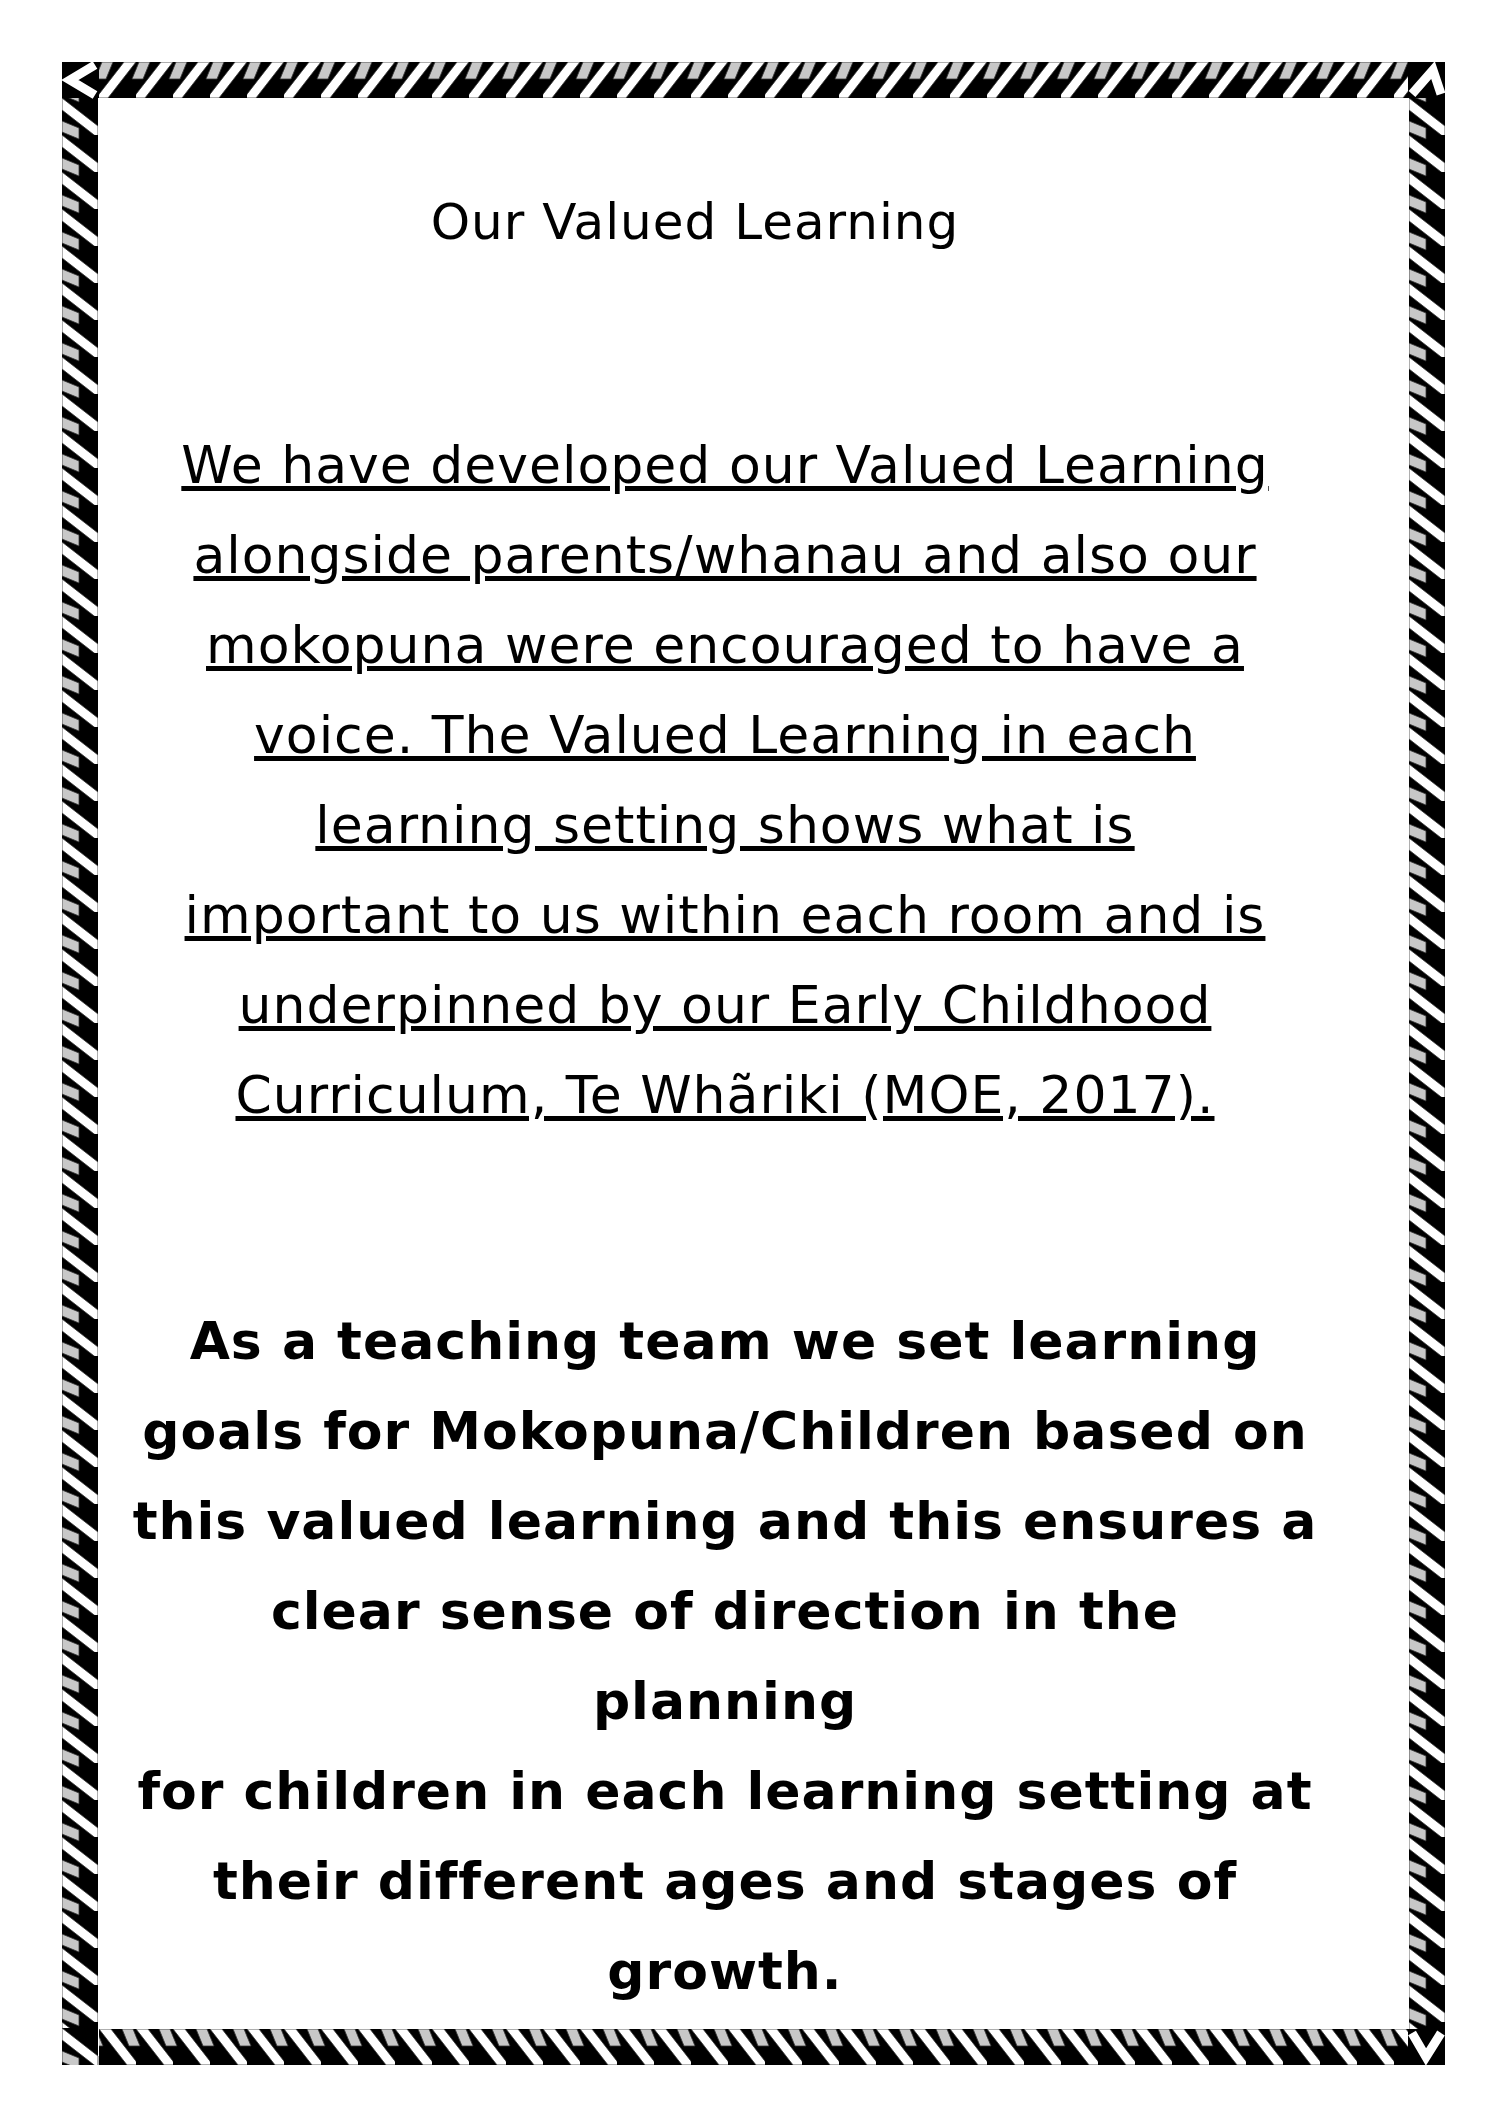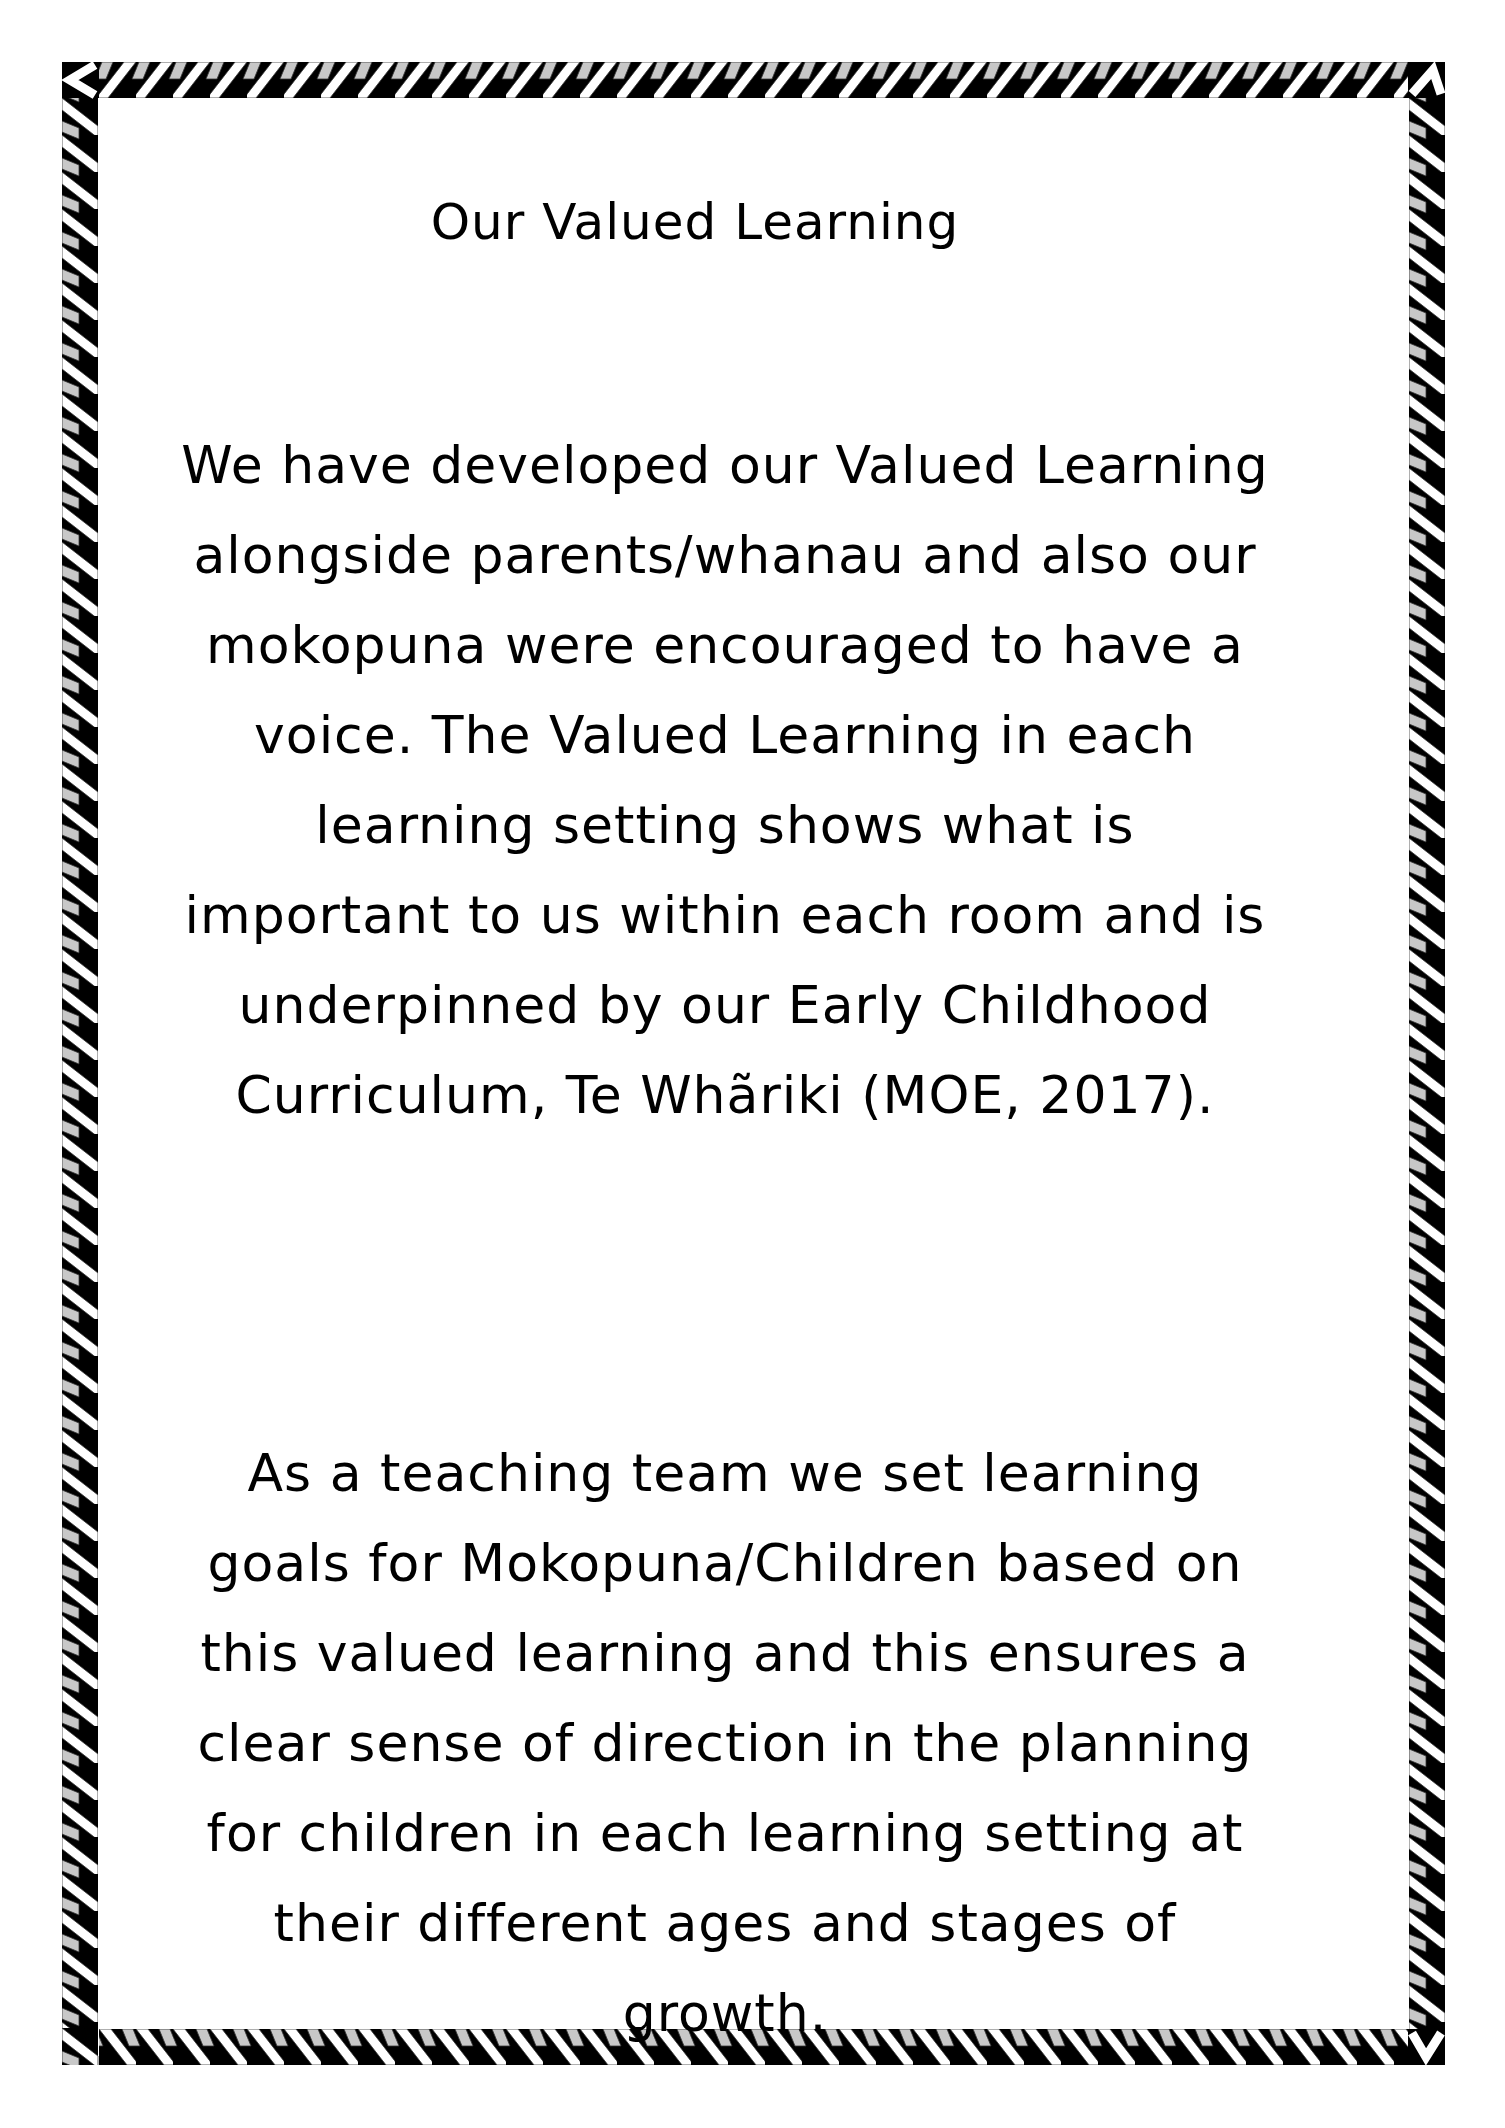--- a/index.html
+++ b/index.html
@@ -35,22 +35,22 @@
   .para {
     position: absolute; left: 0; width: 100%;
     margin: 0;
     text-align: center;
     font-size: 52px;
     line-height: 90px;
     color: #000000;
     letter-spacing: 1px;
     white-space: pre-line;
   }
-  .p1 { top: 420px; }
-  .p2 { top: 1428px; }
+  .p1 { top: 420px; text-decoration: underline; }
+  .p2 { top: 1296px; font-weight: bold; }
 </style>
 </head>
 <body>
 
 <div class="page">
 
   <svg class="frame" viewBox="0 0 1383 2003" xmlns="http://www.w3.org/2000/svg">
     <defs>
 
       <pattern id="ht" width="37" height="36" patternUnits="userSpaceOnUse">

